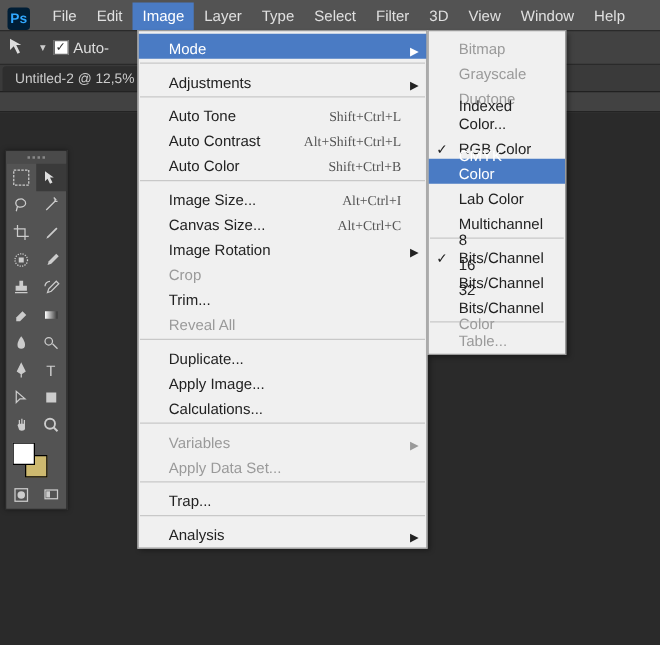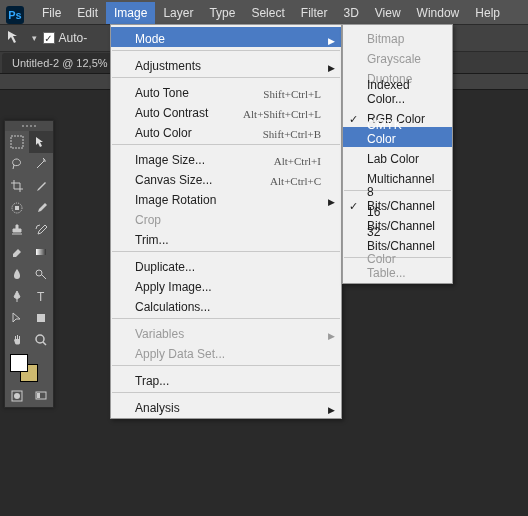--- a/index.html
+++ b/index.html
@@ -263,20 +263,23 @@
     <div class="menu-row">
       <span>Image Rotation</span>
       <span class="arrow">▶</span>
     </div>
     <div class="menu-row disabled">
       <span>Crop</span>
     </div>
     <div class="menu-row">
       <span>Trim...</span>
     </div>
+    <div class="menu-row disabled">
+      <span>Reveal All</span>
+    </div>
     <div class="menu-sep"></div>
     <div class="menu-row">
       <span>Duplicate...</span>
     </div>
     <div class="menu-row">
       <span>Apply Image...</span>
     </div>
     <div class="menu-row">
       <span>Calculations...</span>
     </div>

